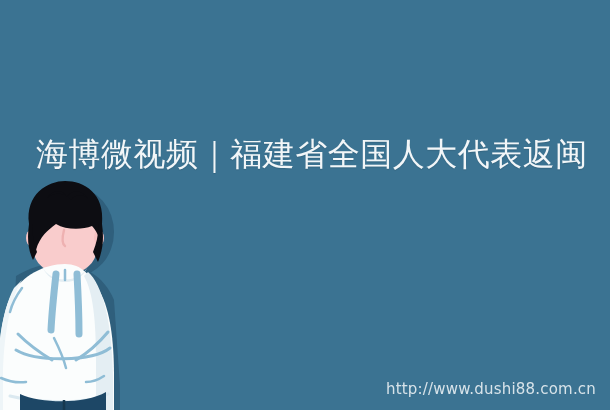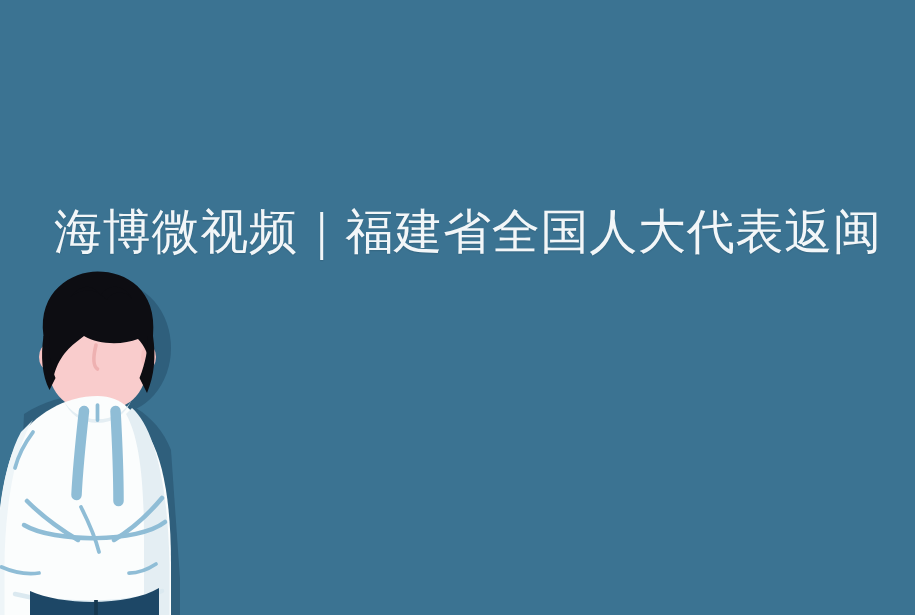--- a/index.html
+++ b/index.html
@@ -147,14 +147,15 @@
 
       <g>
         <path d="M28 214 C 50 224, 94 224, 114 212 L 114 230 L 28 230 Z" fill="#1d4766"></path>
         <path d="M72 220 L 72 230" stroke="#16384f" stroke-width="2.5" fill="none"></path>
       </g>
     </svg>
   </div>
 
   <div class="title">海博微视频｜福建省全国人大代表返闽</div>
 
+  <div class="watermark">http://www.dushi88.com.cn</div>
 
 </div>
 
 </body></html>

